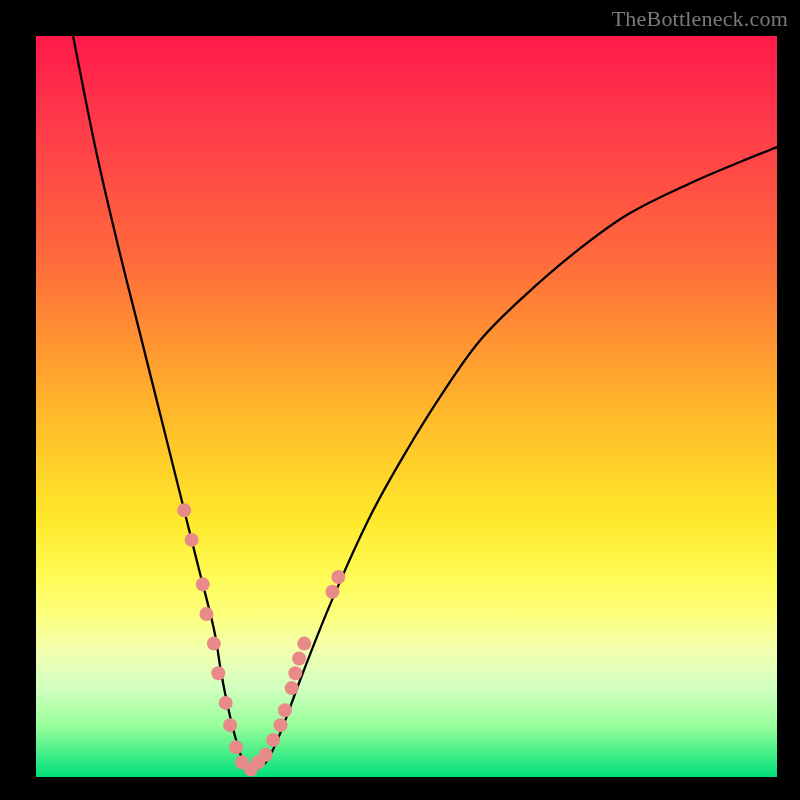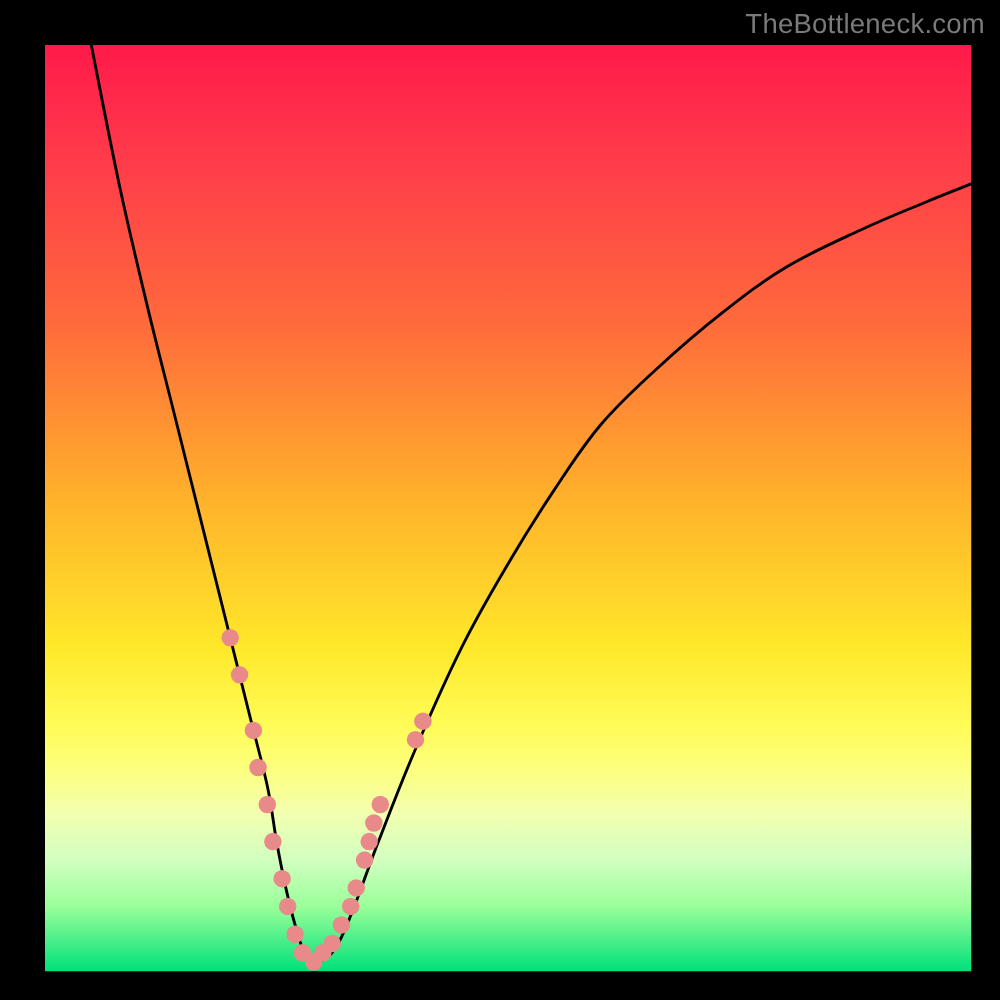--- a/index.html
+++ b/index.html
@@ -11,20 +11,21 @@
     background: #000;
     font-family: Arial, Helvetica, sans-serif;
   }
   .frame {
     position: absolute;
     left: 0;
     top: 0;
     width: 800px;
     height: 800px;
     background: #000;
+    font-family: Liberation Serif, serif;
   }
   .plot-area {
     position: absolute;
     left: 36px;
     top: 36px;
     width: 741px;
     height: 741px;
     background: linear-gradient(
       to bottom,
       #ff1a4a 0%,

